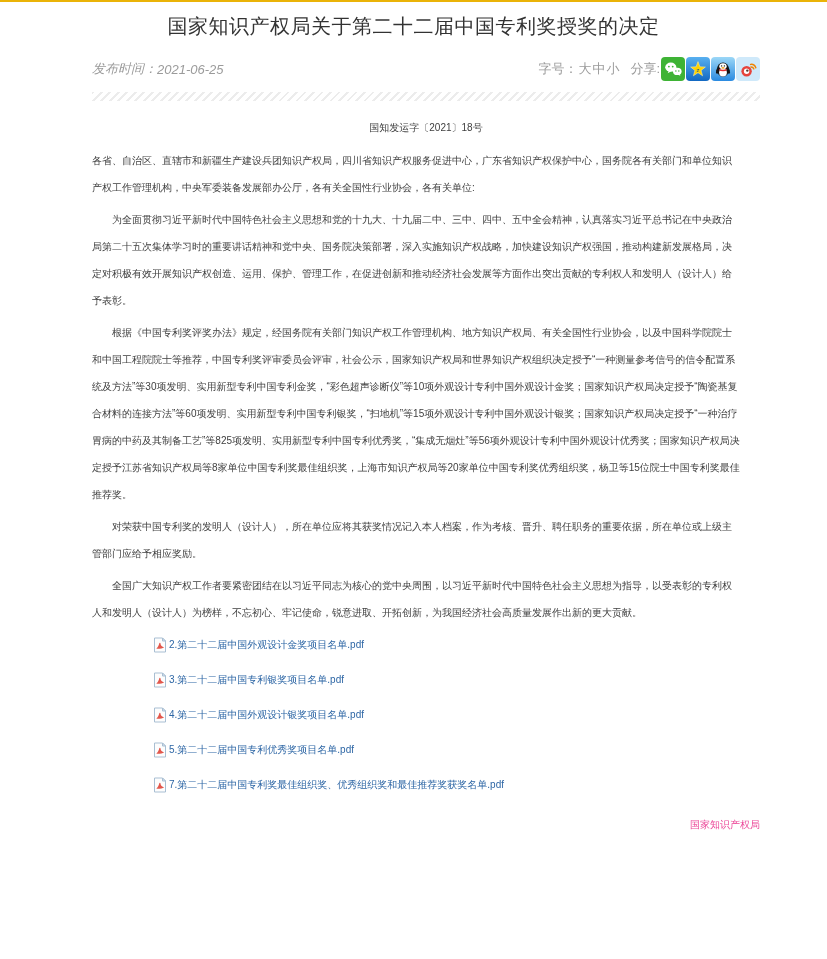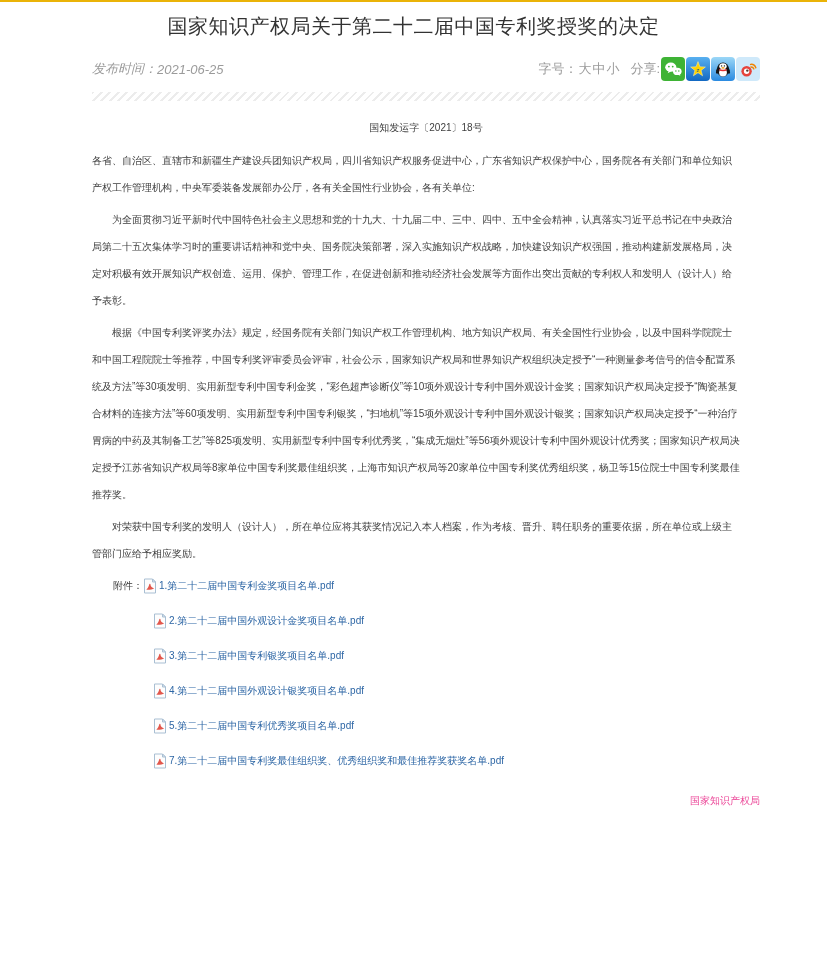--- a/index.html
+++ b/index.html
@@ -173,33 +173,23 @@
   <div class="stripe-divider"></div>
 
   <div class="content">
 
     <p class="docnum">国知发运字〔2021〕18号</p>
 
     <p class="para">各省、自治区、直辖市和新疆生产建设兵团知识产权局，四川省知识产权服务促进中心，广东省知识产权保护中心，国务院各有关部门和单位知识产权工作管理机构，中央军委装备发展部办公厅，各有关全国性行业协会，各有关单位:</p>
     <p class="para indent">为全面贯彻习近平新时代中国特色社会主义思想和党的十九大、十九届二中、三中、四中、五中全会精神，认真落实习近平总书记在中央政治局第二十五次集体学习时的重要讲话精神和党中央、国务院决策部署，深入实施知识产权战略，加快建设知识产权强国，推动构建新发展格局，决定对积极有效开展知识产权创造、运用、保护、管理工作，在促进创新和推动经济社会发展等方面作出突出贡献的专利权人和发明人（设计人）给予表彰。</p>
     <p class="para indent">根据《中国专利奖评奖办法》规定，经国务院有关部门知识产权工作管理机构、地方知识产权局、有关全国性行业协会，以及中国科学院院士和中国工程院院士等推荐，中国专利奖评审委员会评审，社会公示，国家知识产权局和世界知识产权组织决定授予“一种测量参考信号的信令配置系统及方法”等30项发明、实用新型专利中国专利金奖，“彩色超声诊断仪”等10项外观设计专利中国外观设计金奖；国家知识产权局决定授予“陶瓷基复合材料的连接方法”等60项发明、实用新型专利中国专利银奖，“扫地机”等15项外观设计专利中国外观设计银奖；国家知识产权局决定授予“一种治疗胃病的中药及其制备工艺”等825项发明、实用新型专利中国专利优秀奖，“集成无烟灶”等56项外观设计专利中国外观设计优秀奖；国家知识产权局决定授予江苏省知识产权局等8家单位中国专利奖最佳组织奖，上海市知识产权局等20家单位中国专利奖优秀组织奖，杨卫等15位院士中国专利奖最佳推荐奖。</p>
     <p class="para indent">对荣获中国专利奖的发明人（设计人），所在单位应将其获奖情况记入本人档案，作为考核、晋升、聘任职务的重要依据，所在单位或上级主管部门应给予相应奖励。</p>
+    <p class="para indent">全国广大知识产权工作者要紧密团结在以习近平同志为核心的党中央周围，以习近平新时代中国特色社会主义思想为指导，以受表彰的专利权人和发明人（设计人）为榜样，不忘初心、牢记使命，锐意进取、开拓创新，为我国经济社会高质量发展作出新的更大贡献。</p>
 
     <div class="attachments">
-      <div class="attach-row">
-        <span class="attach-label">附件：</span>
-        <a class="attach-link">
-          <svg class="pdf-ico" width="14" height="16" viewBox="0 0 14 16">
-            <path d="M1.5 1 L9.5 1 L12.5 4 L12.5 15 L1.5 15 Z" fill="#fdfdfd" stroke="#a9bfd3"></path>
-            <path d="M9.5 1 L9.5 4 L12.5 4 Z" fill="#dce8f2" stroke="#a9bfd3"></path>
-            <path d="M3.3 11.6 C4.4 11 5.9 8 6.2 6.4 C6.4 5.4 7.6 5.5 7.5 6.5 C7.4 8 9.2 10.1 11.1 10.4 C9.6 11.2 5.3 12.4 3.3 11.6 Z" fill="#e2574c"></path>
-          </svg>
-            <span>1.第二十二届中国专利金奖项目名单.pdf</span>
-        </a>
-      </div>
       <div class="attach-row sub">
         <a class="attach-link">
           <svg class="pdf-ico" width="14" height="16" viewBox="0 0 14 16">
             <path d="M1.5 1 L9.5 1 L12.5 4 L12.5 15 L1.5 15 Z" fill="#fdfdfd" stroke="#a9bfd3"></path>
             <path d="M9.5 1 L9.5 4 L12.5 4 Z" fill="#dce8f2" stroke="#a9bfd3"></path>
             <path d="M3.3 11.6 C4.4 11 5.9 8 6.2 6.4 C6.4 5.4 7.6 5.5 7.5 6.5 C7.4 8 9.2 10.1 11.1 10.4 C9.6 11.2 5.3 12.4 3.3 11.6 Z" fill="#e2574c"></path>
           </svg>
             <span>2.第二十二届中国外观设计金奖项目名单.pdf</span>
         </a>
       </div>

